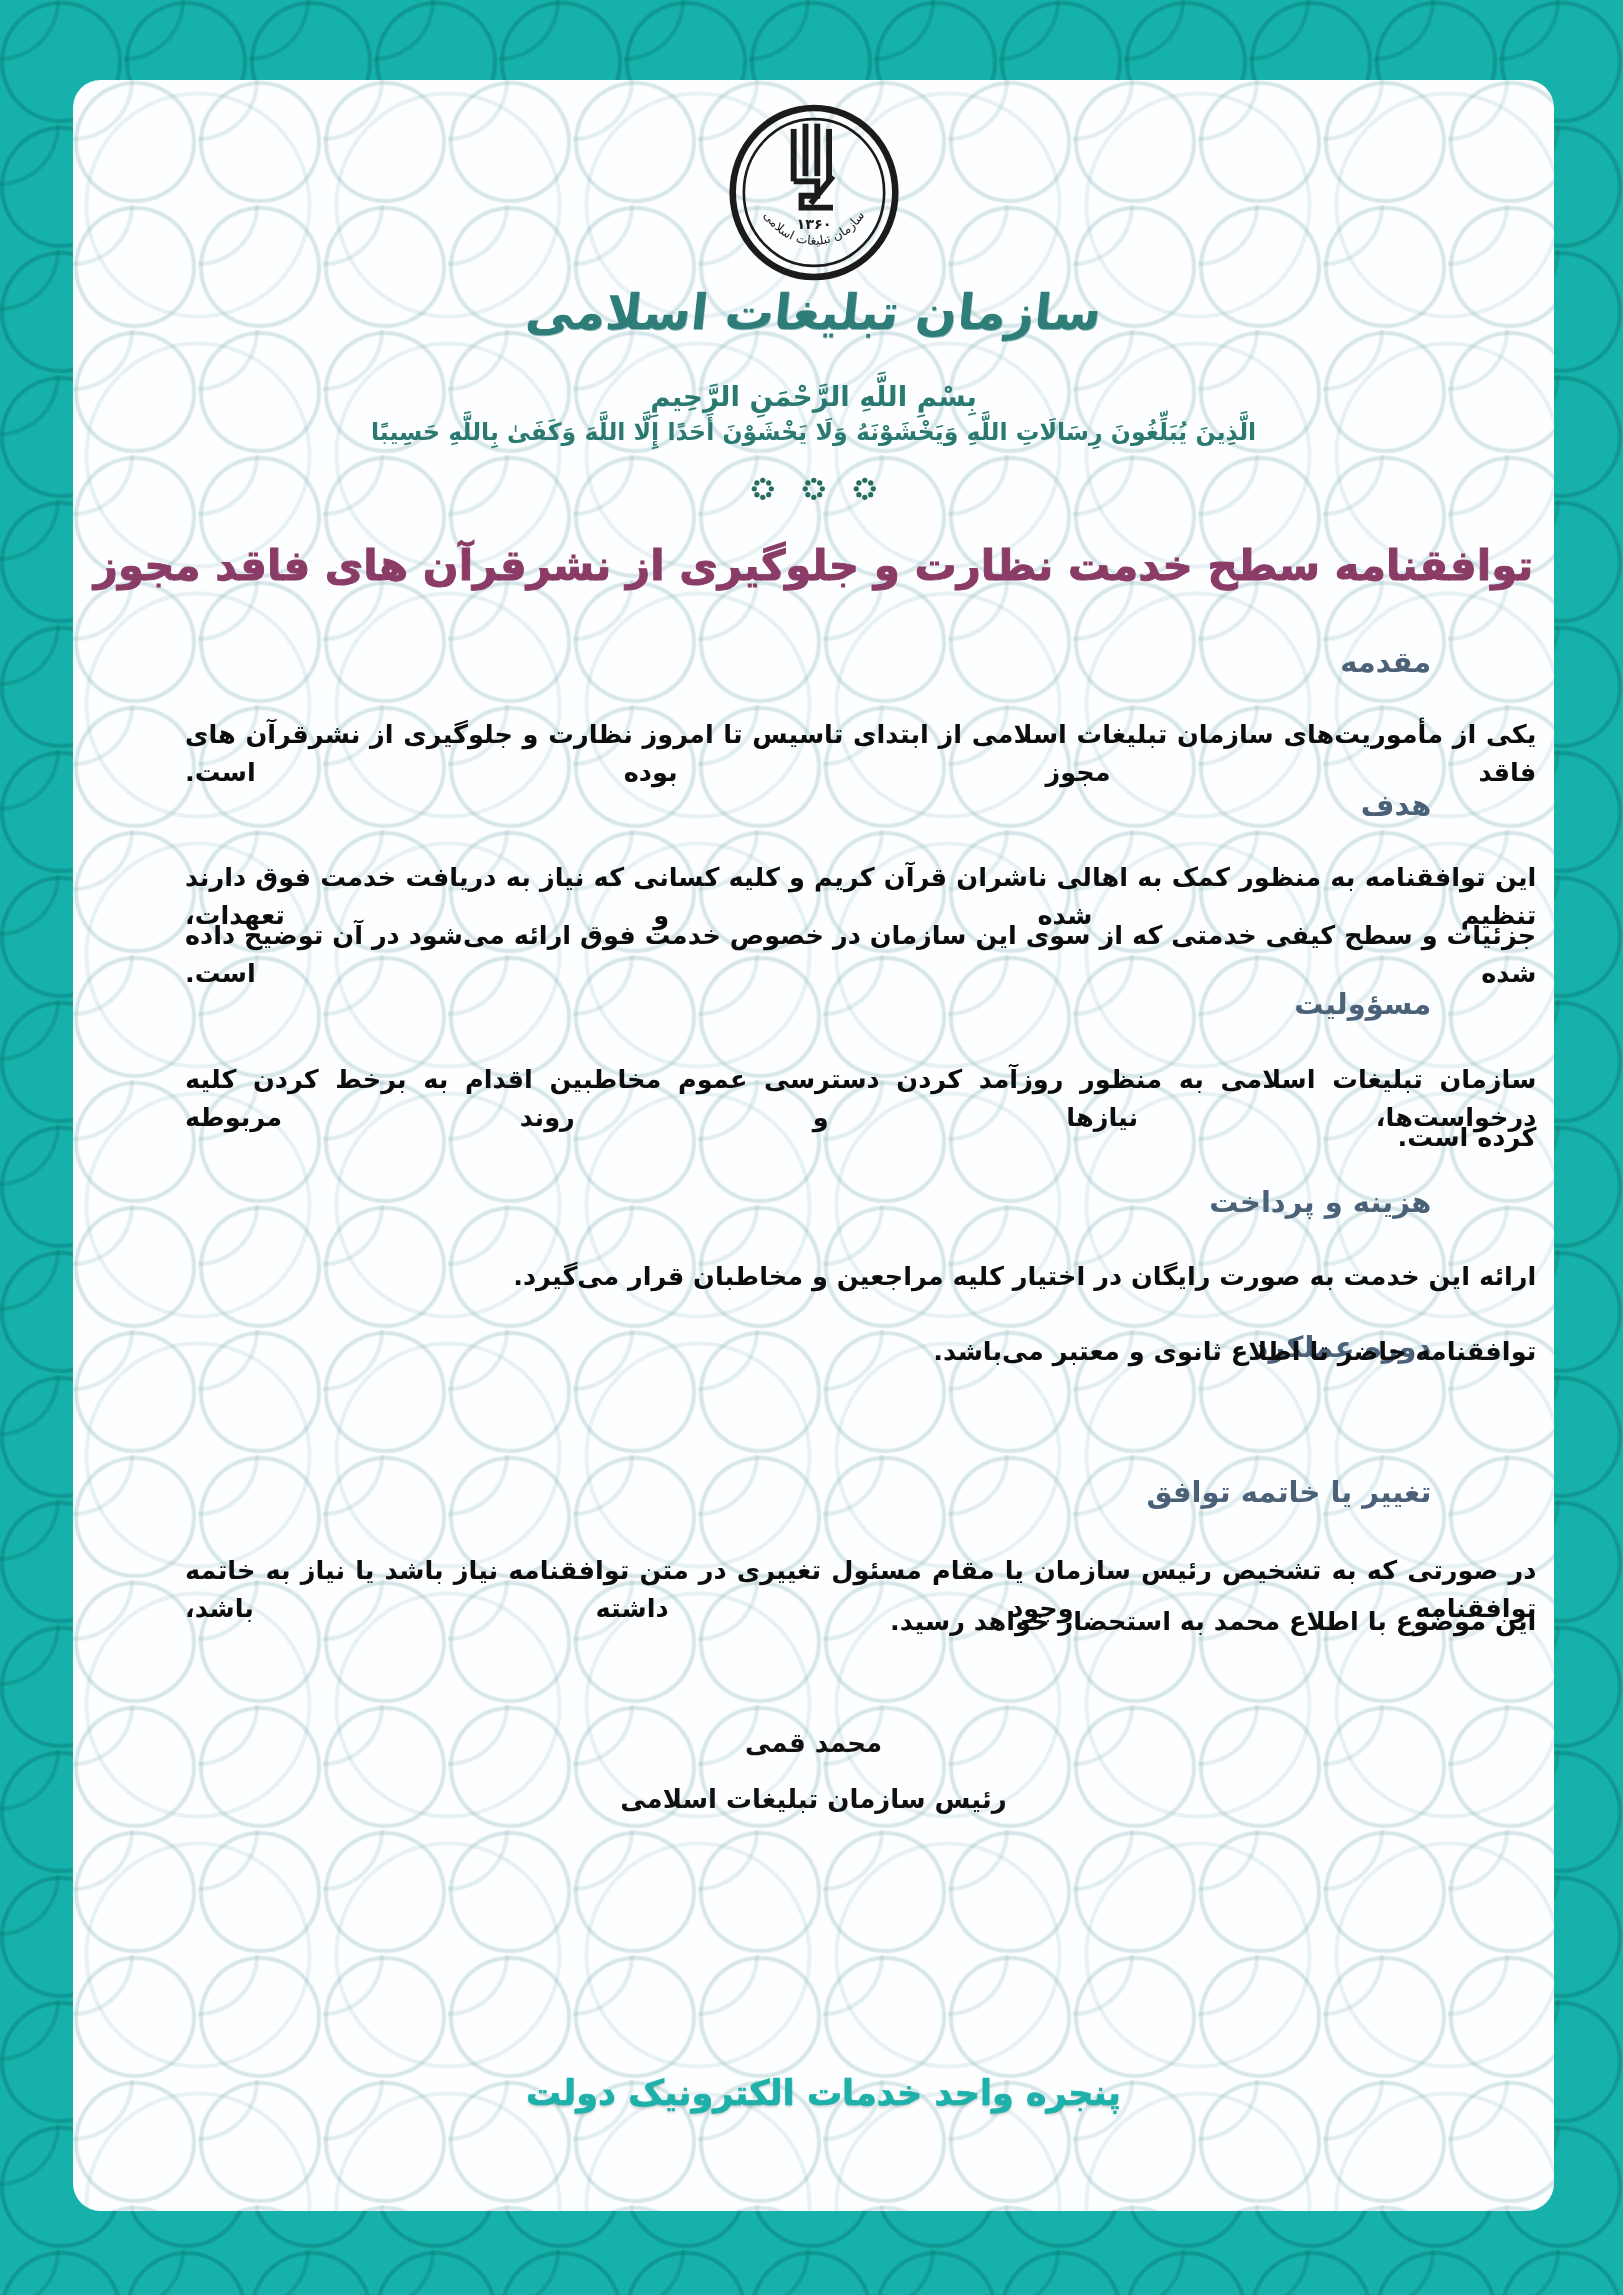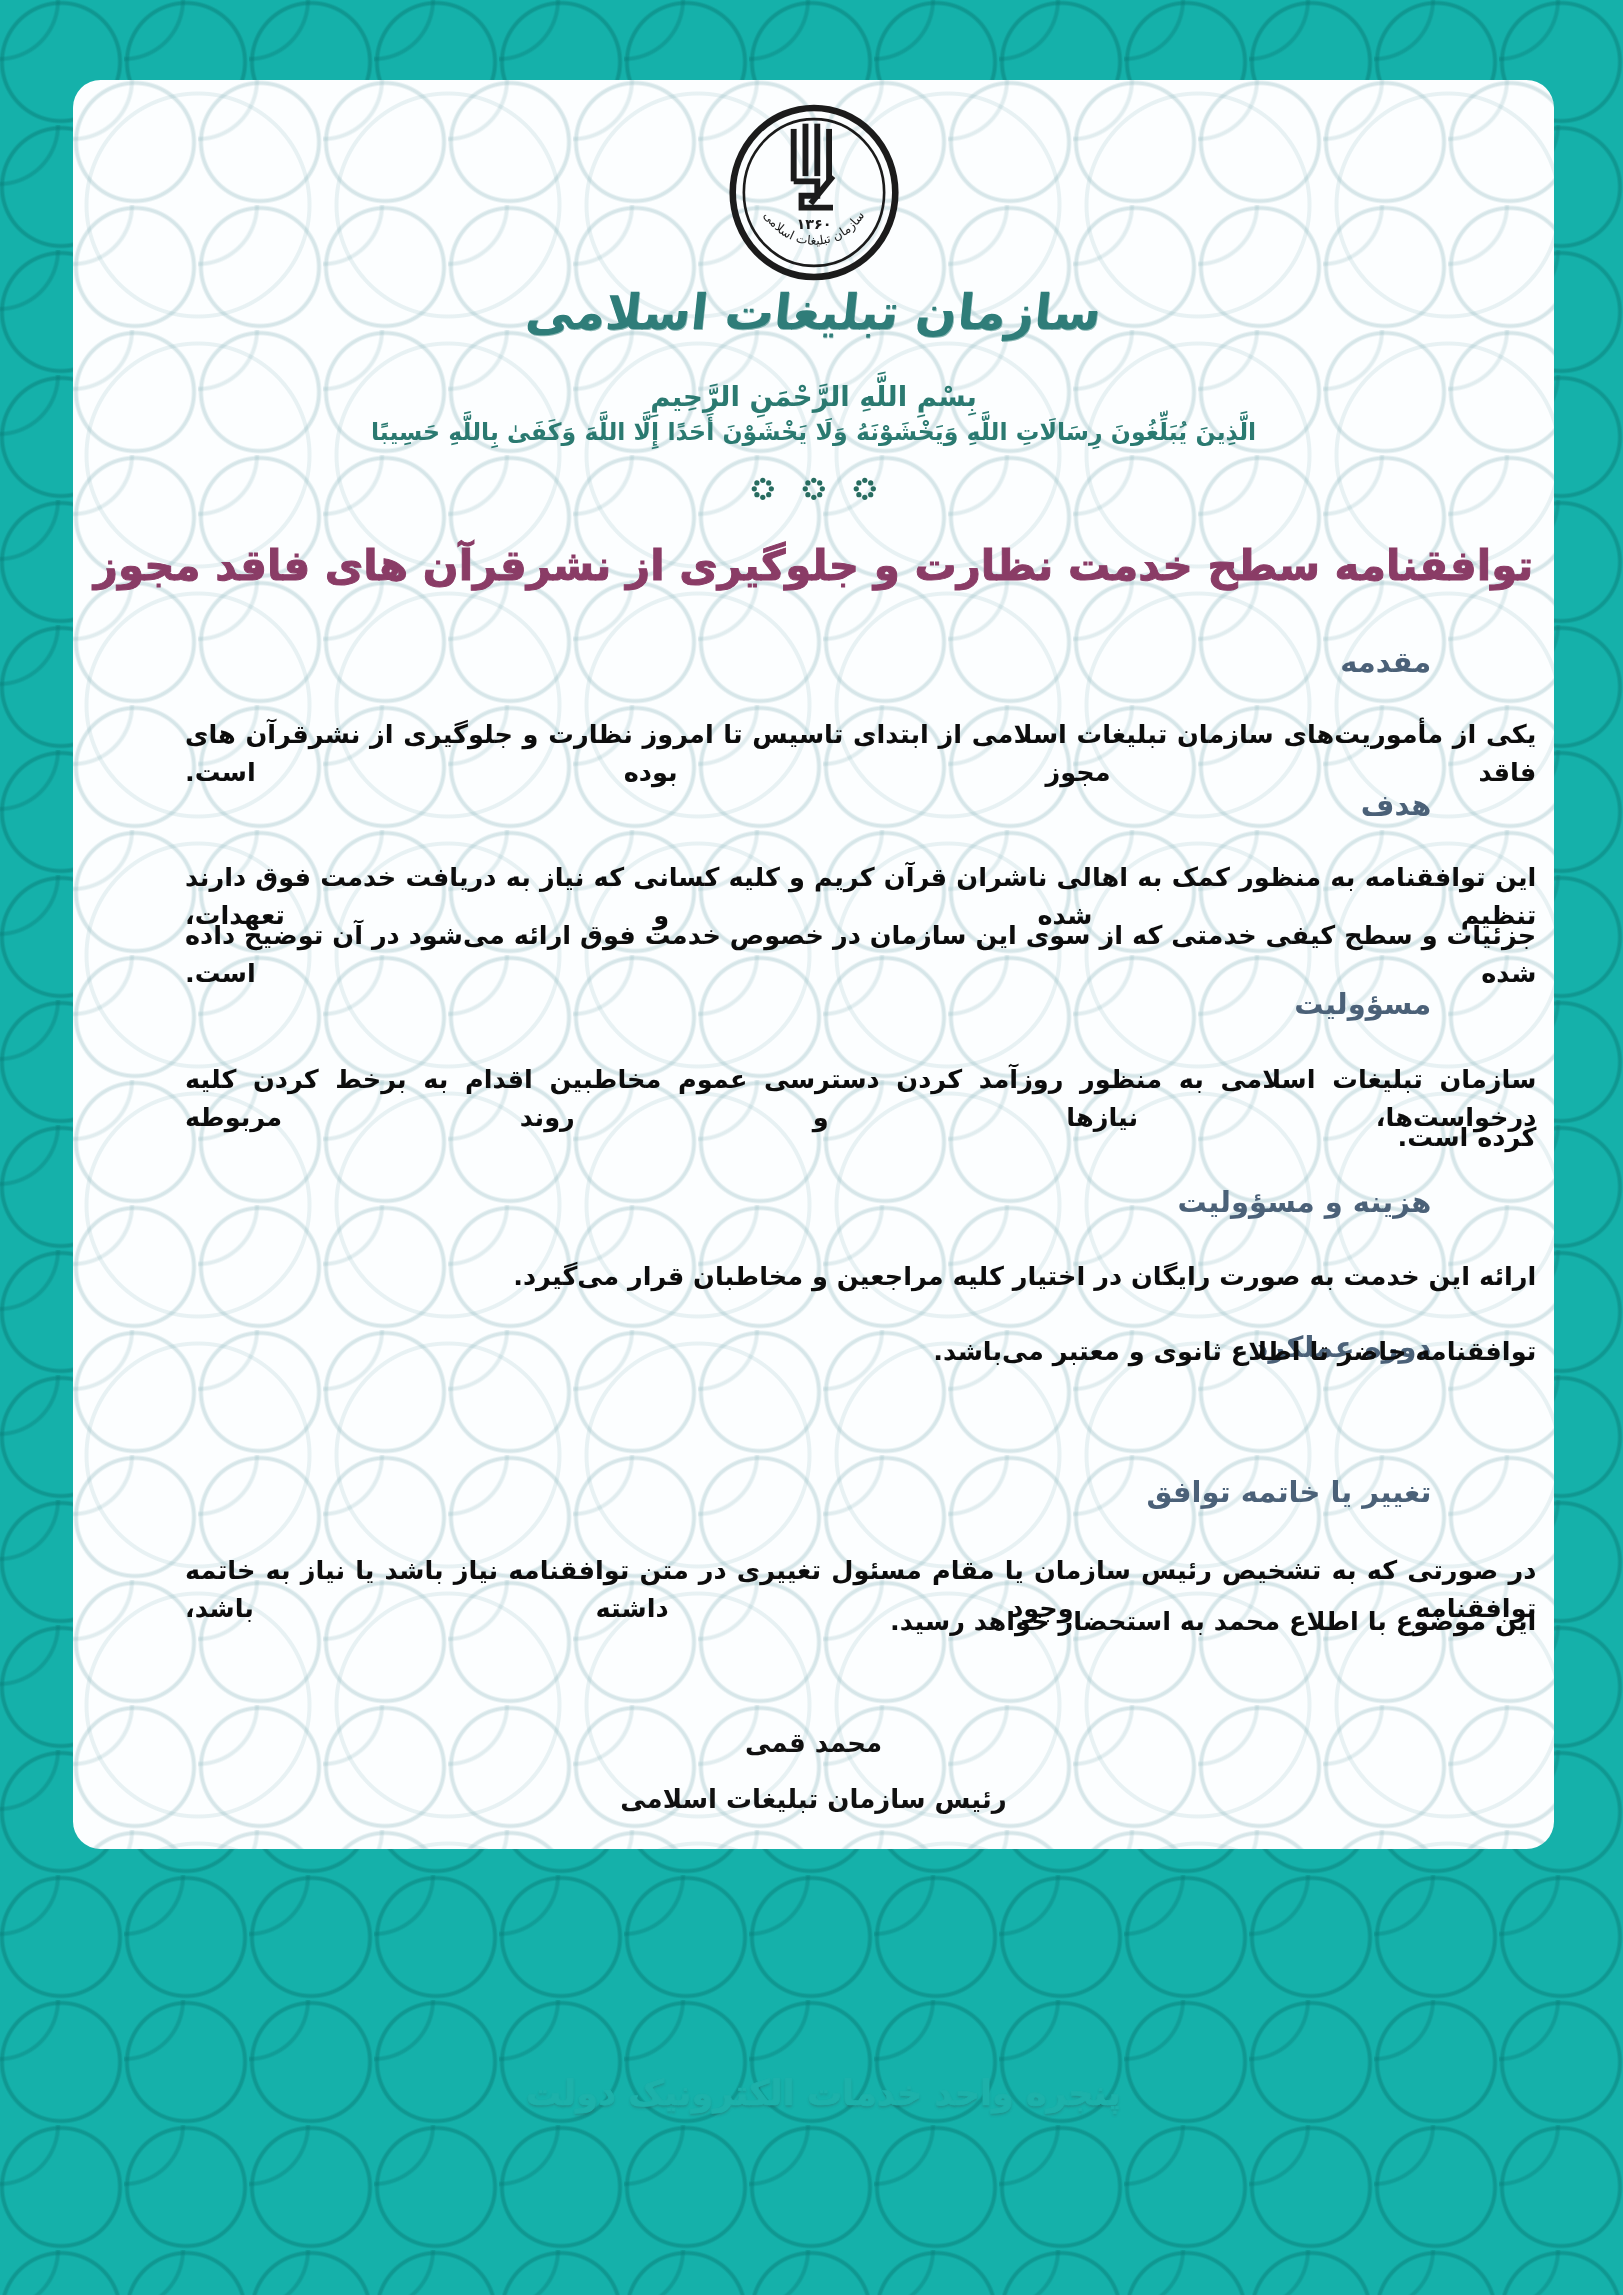--- a/index.html
+++ b/index.html
@@ -13,21 +13,21 @@
     overflow:hidden;
     background-color:#15b1aa;
     background-image:
       radial-gradient(circle at 62px 62px, rgba(0,0,0,0) 56px, rgba(8,120,115,0.45) 58px, rgba(8,120,115,0.45) 60px, rgba(0,0,0,0) 62px),
       radial-gradient(circle at 0px 0px,  rgba(0,0,0,0) 56px, rgba(8,120,115,0.35) 58px, rgba(8,120,115,0.35) 60px, rgba(0,0,0,0) 62px);
     background-size:125px 125px;
   }
   .card{
     position:absolute;
     left:74px;top:80px;
-    width:1481px;height:1769px;
+    width:1481px;height:2131px;
     border-radius:27.6px;
     background-color:#fcfeff;
     background-image:
       radial-gradient(circle at 62px 62px, rgba(255,255,255,0) 56px, rgba(128,176,182,0.30) 58px, rgba(128,176,182,0.30) 60px, rgba(255,255,255,0) 62px),
       radial-gradient(circle at 0px 0px,  rgba(255,255,255,0) 56px, rgba(128,176,182,0.22) 58px, rgba(128,176,182,0.22) 60px, rgba(255,255,255,0) 62px),
       radial-gradient(circle at 125px 125px, rgba(255,255,255,0) 109px, rgba(128,176,182,0.16) 110px, rgba(128,176,182,0.16) 113px, rgba(255,255,255,0) 114px);
     background-size:125px 125px,125px 125px,250px 250px;
   }
   .abs{position:absolute;}
   .centered{left:0;right:0;text-align:center;}
@@ -164,21 +164,21 @@
       <div class="body-line full" style="top:635px">یکی از مأموریت‌های سازمان تبلیغات اسلامی از ابتدای تاسیس تا امروز نظارت و جلوگیری از نشرقرآن های فاقد مجوز بوده است.</div>
 
       <div class="sec-heading" style="top:706px">هدف</div>
       <div class="body-line full" style="top:778px">این توافقنامه به منظور کمک به اهالی ناشران قرآن کریم  و کلیه کسانی که نیاز به دریافت خدمت فوق دارند تنظیم شده و تعهدات،</div>
       <div class="body-line full" style="top:836px">جزئیات و سطح کیفی خدمتی که از سوی این سازمان در خصوص خدمت فوق ارائه می‌شود در آن توضیح داده شده است.</div>
 
       <div class="sec-heading" style="top:905px">مسؤولیت</div>
       <div class="body-line full" style="top:980px">سازمان تبلیغات اسلامی به منظور روزآمد کردن دسترسی عموم مخاطبین اقدام به برخط کردن کلیه درخواست‌ها، نیازها و روند مربوطه</div>
       <div class="body-line" style="top:1038px">کرده است.</div>
 
-      <div class="sec-heading" style="top:1103px">هزینه و مسؤولیت</div>
+      <div class="sec-heading" style="top:1103px">هزینه و پرداخت</div>
       <div class="body-line" style="top:1177px">ارائه این خدمت به صورت رایگان در اختیار کلیه مراجعین و مخاطبان قرار می‌گیرد.</div>
 
       <div class="sec-heading" style="top:1248px">دوره عملکرد</div>
       <div class="body-line" style="top:1252px">توافقنامه حاضر تا اطلاع ثانوی و معتبر می‌باشد.</div>
 
       <div class="sec-heading" style="top:1393px">تغییر یا خاتمه توافق</div>
       <div class="body-line full" style="top:1471px">در صورتی که به تشخیص رئیس سازمان یا مقام مسئول تغییری در متن توافقنامه نیاز باشد یا نیاز به خاتمه توافقنامه وجود داشته باشد،</div>
       <div class="body-line" style="top:1522px">این موضوع با اطلاع محمد به استحضار خواهد رسید.</div>
     </div>
 

